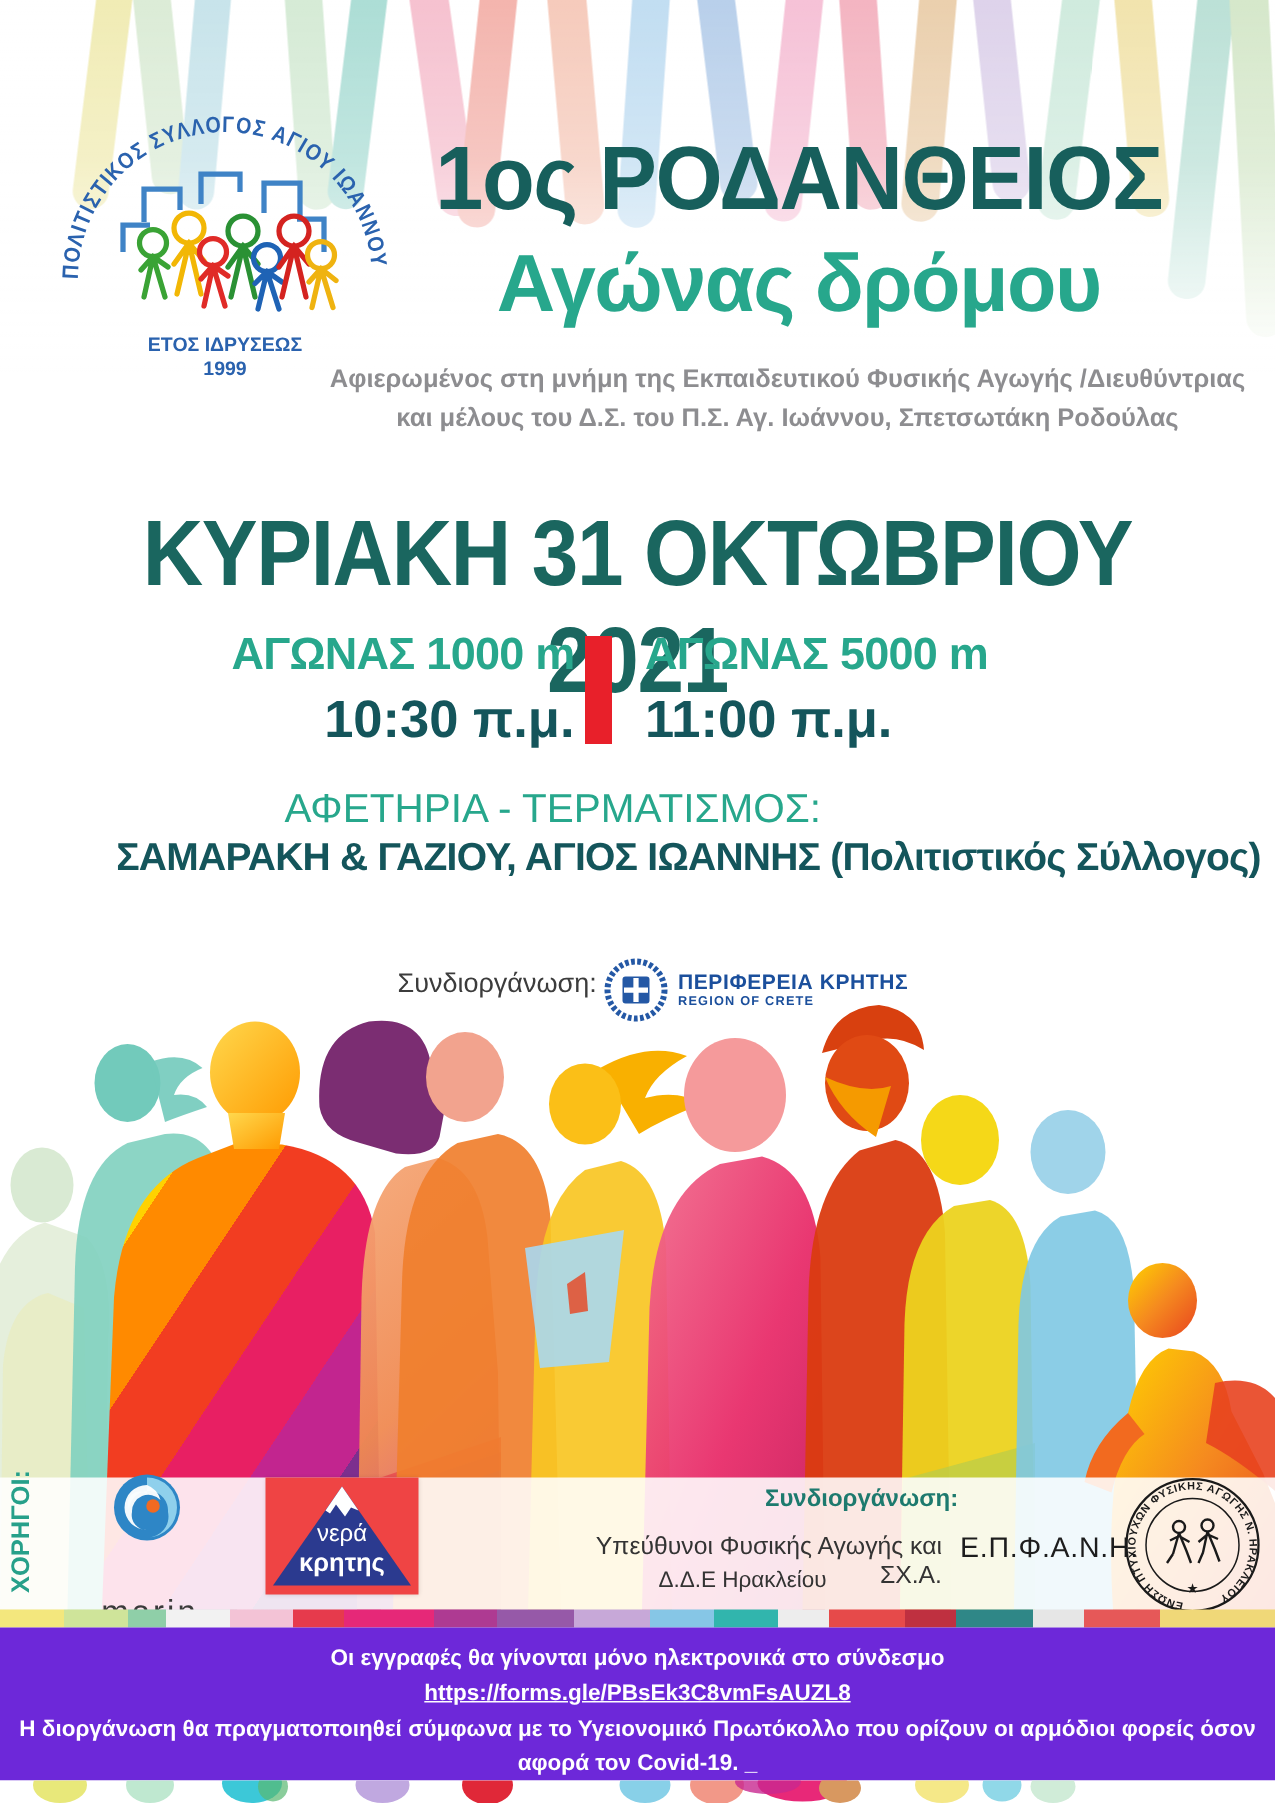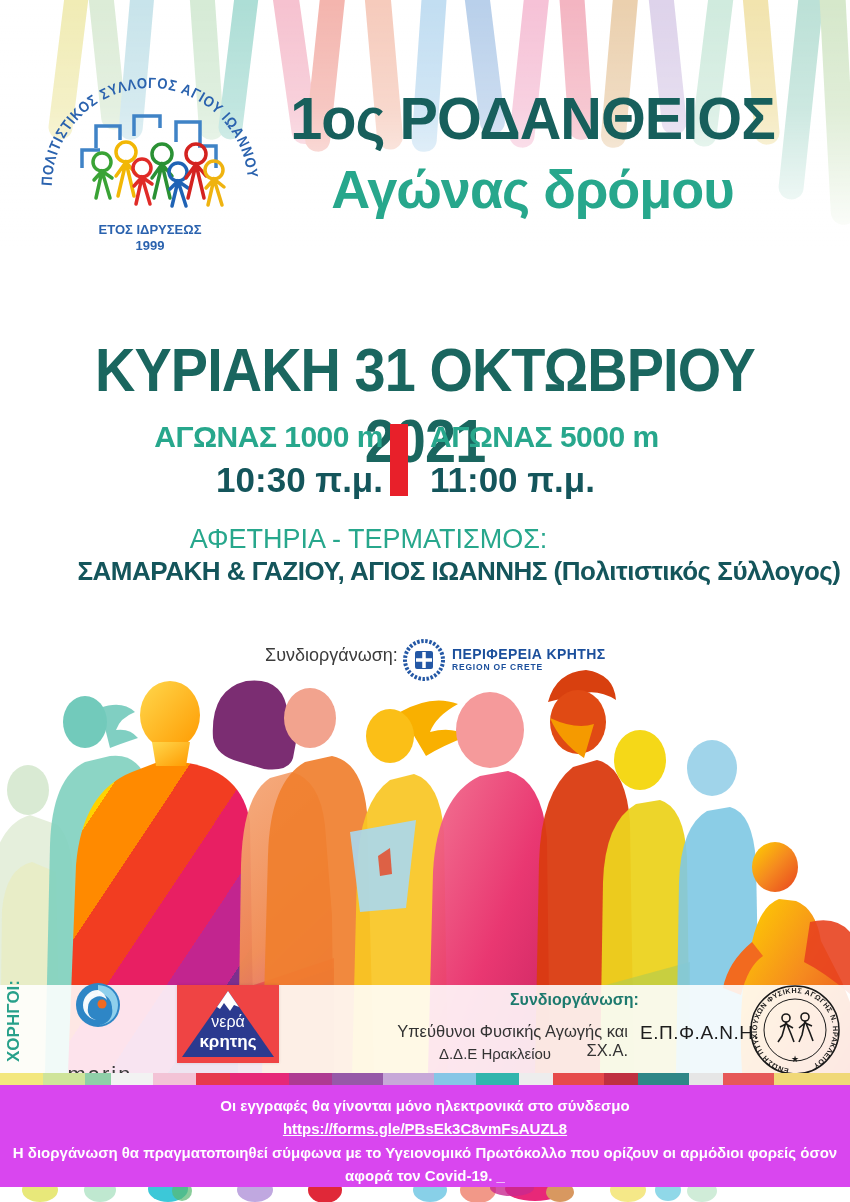--- a/index.html
+++ b/index.html
@@ -56,21 +56,21 @@
   .rainbow-band{left:0;top:1073px;width:850px;height:12px;
     background:linear-gradient(90deg,
       #f3e77d 0%,#f3e77d 5%,#cfe49a 5%,#cfe49a 10%,#8fcfa8 10%,#8fcfa8 13%,
       #f2f2f2 13%,#f2f2f2 18%,#f3c3d6 18%,#f3c3d6 23%,#e63a4c 23%,#e63a4c 27%,
       #e62878 27%,#e62878 34%,#ae3a92 34%,#ae3a92 39%,#9659a8 39%,#9659a8 45%,
       #c7a8d8 45%,#c7a8d8 51%,#86c6e6 51%,#86c6e6 56%,#31b5ad 56%,#31b5ad 61%,
       #ededed 61%,#ededed 65%,#e64a4a 65%,#e64a4a 71%,#bf3040 71%,#bf3040 75%,
       #2f8787 75%,#2f8787 81%,#e6e6e6 81%,#e6e6e6 85%,#e65858 85%,#e65858 91%,
       #f0d878 91%,#f0d878 100%);}
   
-  .footer-bar{left:0;top:1085px;width:850px;height:102px;background:#d946ef;color:#fff;
+  .footer-bar{left:0;top:1085px;width:850px;height:102px;background:#6d28d9;color:#fff;
               text-align:center;}
   .footer-bar .fline{font-size:15px;font-weight:bold;line-height:1.55;}
   .footer-link{display:inline-block;font-size:15px;font-weight:bold;color:#fff;
                text-decoration:underline;line-height:1.55;}
   .footer-pad{padding-top:9px;}
   
   .bottom-strip{left:0;top:1187px;width:850px;height:15px;background:#fff;}
 </style>
 </head>
 <body>
@@ -154,20 +154,24 @@
           <path d="M 184,121 L 178,147 M 184,121 L 192,147 M 176,130 L 184,121 L 194,129"></path>
         </g>
     </g>
     <text x="120" y="176" text-anchor="middle" font-size="13" font-weight="bold" fill="#2a62ae">ΕΤΟΣ ΙΔΡΥΣΕΩΣ</text>
     <text x="120" y="192" text-anchor="middle" font-size="13" font-weight="bold" fill="#2a62ae">1999</text>
   </svg>
 
   <div class="abs title1">1ος ΡΟΔΑΝΘΕΙΟΣ</div>
   <div class="abs title2">Αγώνας δρόμου</div>
 
+  <div class="abs dedication">
+    <div>Αφιερωμένος στη μνήμη της Εκπαιδευτικού Φυσικής Αγωγής /Διευθύντριας</div>
+    <div>και μέλους του Δ.Σ. του Π.Σ. Αγ. Ιωάννου, Σπετσωτάκη Ροδούλας</div>
+  </div>
 
   <div class="abs date-line">ΚΥΡΙΑΚΗ 31 ΟΚΤΩΒΡΙΟΥ 2021</div>
 
   <div class="abs race-left">
     <div class="race-name">ΑΓΩΝΑΣ 1000 m</div>
     <div class="race-time">10:30 π.μ.</div>
   </div>
   <div class="abs race-divider"></div>
   <div class="abs race-right">
     <div class="race-name">ΑΓΩΝΑΣ 5000 m</div>

